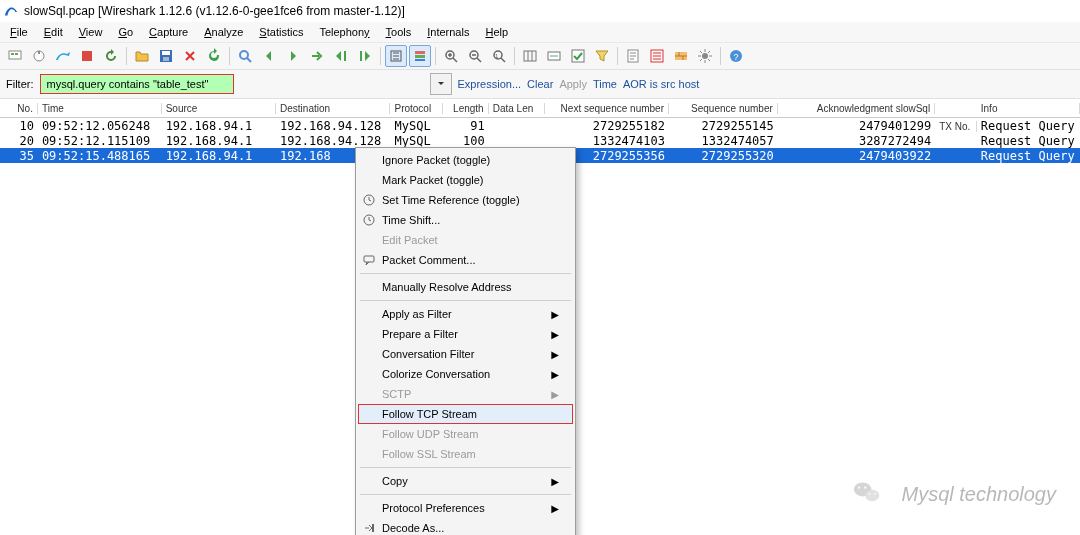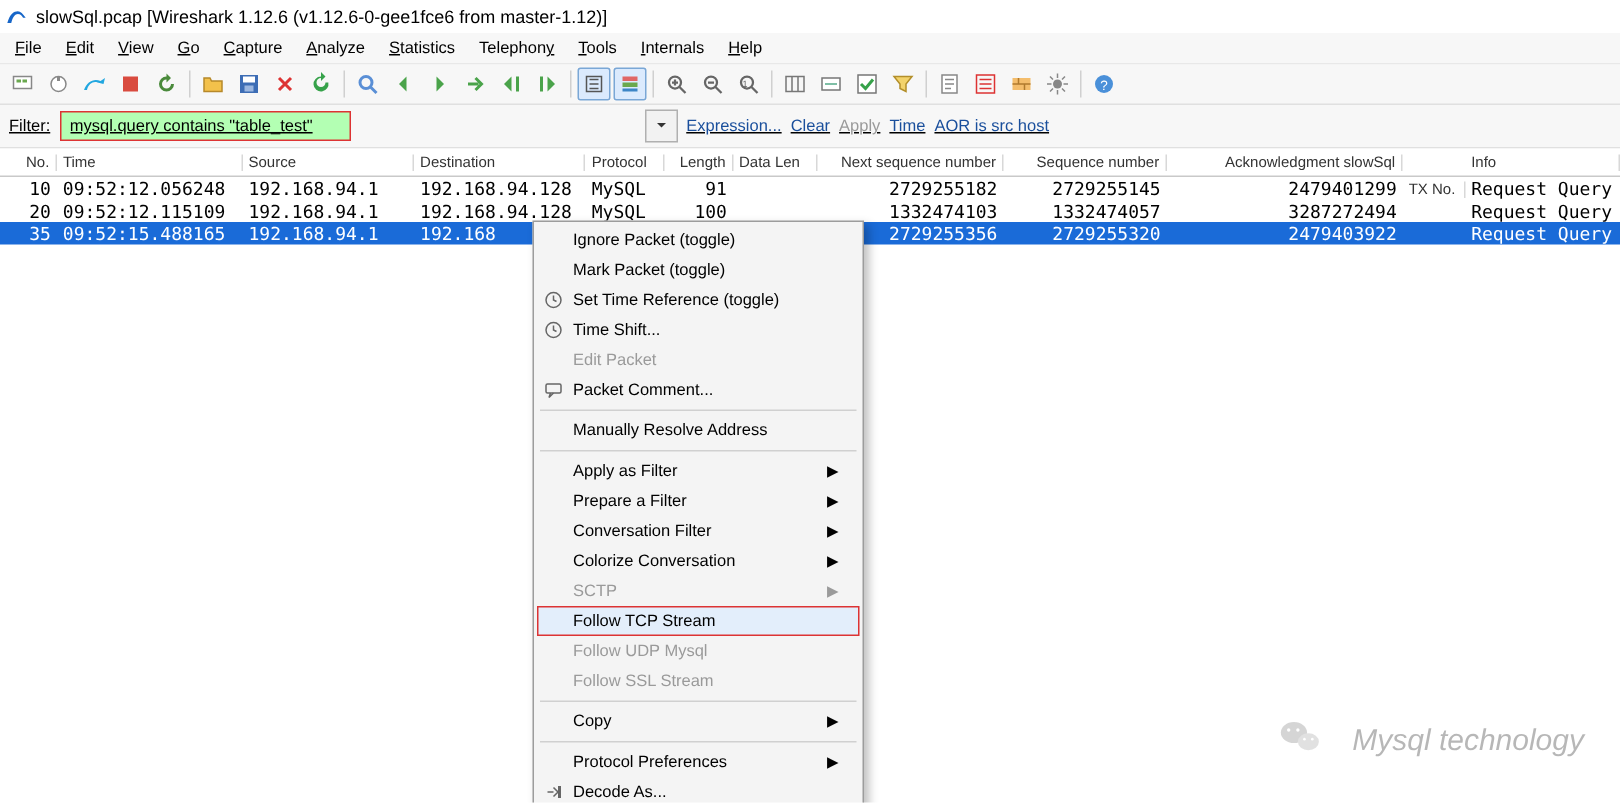--- a/index.html
+++ b/index.html
@@ -6,21 +6,21 @@
   .titlebar{height:22px;display:flex;align-items:center;padding:0 4px;background:#fff;}
   .titlebar .shark-icon svg{width:14px;height:14px;display:block;}
   .titlebar .title{margin-left:6px;font-size:12px;}
   .menubar{height:20px;display:flex;align-items:center;padding:0 4px;gap:4px;background:#f7f7f7;border-bottom:1px solid #e8e8e8;}
   .menubar .menu-item{padding:2px 6px;cursor:default;}
   .menubar .menu-item .u{text-decoration:underline;}
   .toolbar{height:26px;display:flex;align-items:center;padding:0 4px;gap:2px;background:#f7f7f7;border-bottom:1px solid #e0e0e0;}
   .toolbar .tb-btn{width:20px;height:20px;display:flex;align-items:center;justify-content:center;border:1px solid transparent;border-radius:2px;cursor:default;}
   .toolbar .sep{width:1px;height:18px;background:#d0d0d0;margin:0 2px;}
   .toolbar svg{width:16px;height:16px;display:block;}
-  .filterbar{height:28px;display:flex;align-items:center;padding:0 6px;gap:6px;background:#f7f7f7;border-bottom:1px solid #e0e0e0;text-decoration:underline;}
+  .filterbar{height:28px;display:flex;align-items:center;padding:0 6px;gap:6px;background:#f7f7f7;border-bottom:1px solid #e0e0e0;}
   .filterbar .lbl{font-size:11px;}
   .filter-wrap{display:flex;align-items:center;border:1px solid #d33;background:#b3ffb3;padding:0;}
   .filter-input{border:none;background:transparent;padding:3px 6px;width:180px;font-size:11px;outline:none;}
   .dd-btn{width:20px;height:20px;border:1px solid #b0b0b0;background:#f2f2f2;display:flex;align-items:center;justify-content:center;margin-left:190px;}
   .filterbar .link{color:#1a4f9c;cursor:default;}
   .filterbar .dis{color:#9a9a9a;}
   .pkt-header{display:flex;height:18px;align-items:center;border-bottom:1px solid #c9c9c9;background:#fff;}
   .pkt-header .col, .pkt-row .cell{overflow:hidden;white-space:nowrap;text-overflow:clip;padding:0 4px;box-sizing:border-box;}
   .pkt-header .col{border-right:1px solid #d8d8d8;font-size:10px;color:#333;}
   .pkt-body{font-family:"Lucida Console",Consolas,monospace;font-size:12px;}
@@ -392,21 +392,21 @@
       <span class="arr">▶</span>
     </div>
   <div class="ctx-item disabled">
       <span>SCTP</span>
       <span class="arr">▶</span>
     </div>
   <div class="ctx-item boxed">
       <span>Follow TCP Stream</span>
     </div>
   <div class="ctx-item disabled">
-      <span>Follow UDP Mysql</span>
+      <span>Follow UDP Stream</span>
     </div>
   <div class="ctx-item disabled">
       <span>Follow SSL Stream</span>
     </div>
   <div class="ctx-sep"></div>
   <div class="ctx-item">
       <span>Copy</span>
       <span class="arr">▶</span>
     </div>
   <div class="ctx-sep"></div>

